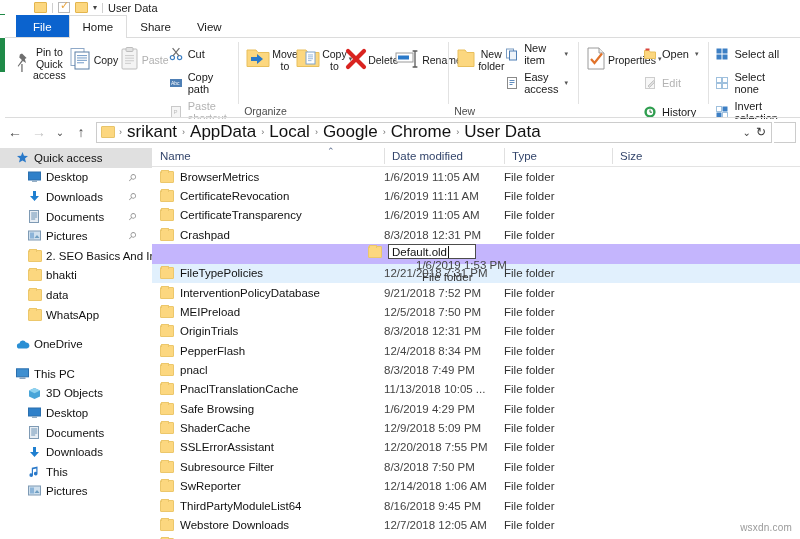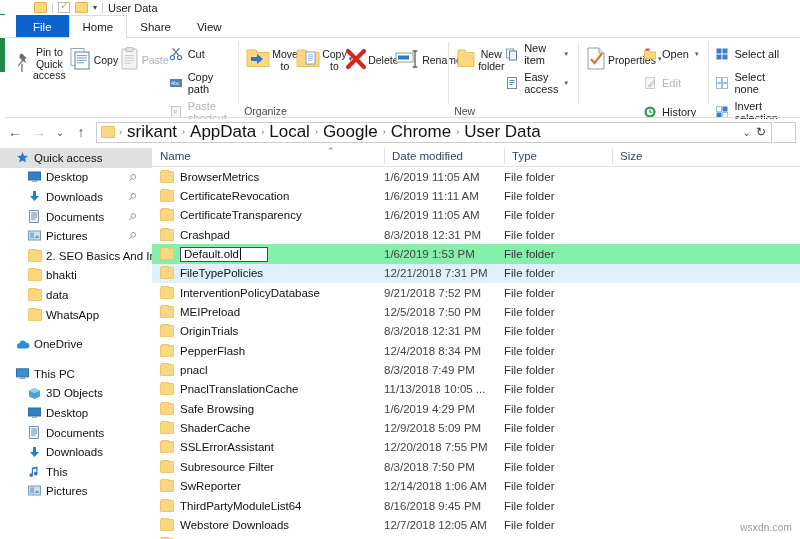--- a/index.html
+++ b/index.html
@@ -186,21 +186,21 @@
   .sortcaret {
     position: absolute; left: 175px; top: 1px;
     font-size: 9px; color: #5a6b8c;
   }
 
   .rows { position: relative; }
   .row {
     display: flex; align-items: center; height: 19.35px;
     font-size: 11.5px; color: #111; cursor: default;
   }
-  .row.sel { background: #86efac; }
+  .row.sel { background: #c4b5fd; flex-direction: column; }
   .row.sel2 { background: #e1f0fd; }
   .row .c-name { width: 232px; display: flex; align-items: center; gap: 6px; padding-left: 8px; }
   .row .c-date { width: 120px; color: #444; }
   .row .c-type { width: 108px; color: #333; }
   .row .c-size { width: 62px; }
   .fold {
     width: 14px; height: 12px; background: #fcd77f;
     border: 1px solid #ecc76b; border-radius: 1px; flex: none;
     position: relative;
   }

